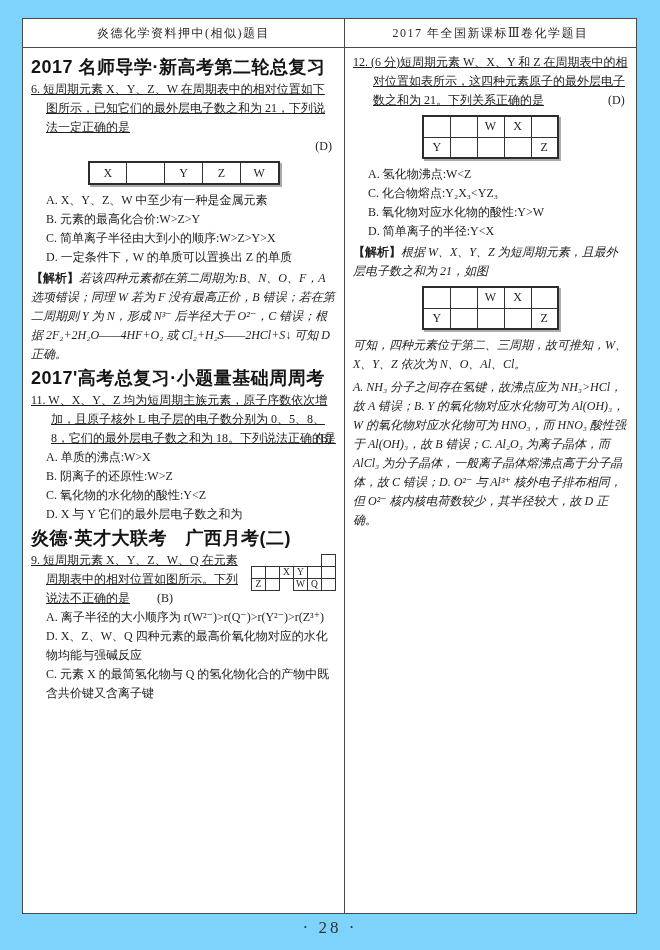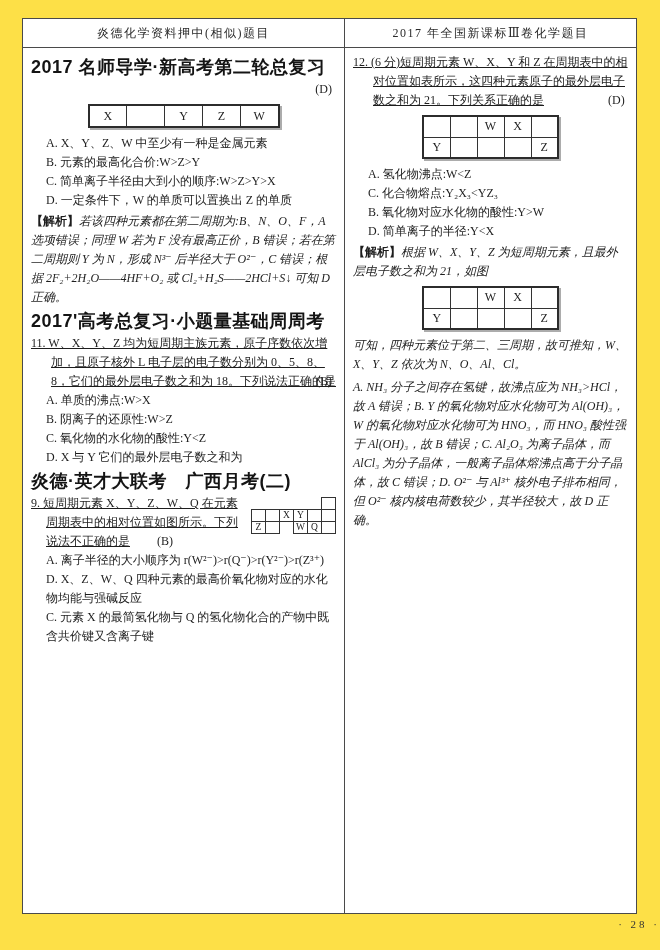--- a/index.html
+++ b/index.html
@@ -3,21 +3,21 @@
 <meta charset="utf-8">
 <style>
   * { box-sizing: border-box; }
   html,body { margin:0; padding:0; }
   body {
     width:660px; height:950px; background:#ffffff;
     font-family:"Liberation Serif","DejaVu Serif",serif;
     color:#1d1d1d;
     -webkit-font-smoothing:antialiased;
   }
-  .page { position:relative; width:660px; height:950px; background:#fde047; overflow:hidden; }
+  .page { position:relative; width:660px; height:950px; background:#7dd3fc; overflow:hidden; }
 
   .sheet {
     position:absolute; left:22px; top:18px; width:615px; height:896px;
     border:1px solid #4a4a4a; display:flex; flex-direction:column; background:#fff;
   }
   .header-row { display:flex; height:29px; border-bottom:1px solid #4a4a4a; flex:0 0 auto; }
   .header-cell {
     display:flex; align-items:center; justify-content:center;
     font-size:12px; letter-spacing:1.5px; color:#2a2a2a;
   }
@@ -66,41 +66,42 @@
     border-collapse:collapse; float:right; margin:3px 0 3px 6px;
   }
   table.mini-grid td {
     border:1px solid #333; width:14px; height:12px;
     text-align:center; font-size:9.5px; padding:0; line-height:11px;
   }
   table.mini-grid td.ghost { border:none; }
 
   .footer {
     position:absolute; left:0; top:918px; width:660px;
-    text-align:right; font-size:11px; letter-spacing:3px; color:#333;font-family:Liberation Serif, serif;
+    text-align:center; font-size:17px; letter-spacing:3px; color:#333;font-family:Liberation Serif, serif;
   }
 </style>
 </head>
 <body>
 
 <div class="page">
   <div class="sheet">
 
     <div class="header-row">
       <div class="header-cell left">炎德化学资料押中(相似)题目</div>
       <div class="header-cell right">2017 年全国新课标Ⅲ卷化学题目</div>
     </div>
 
     <div class="body-row">
 
       <div class="col left-col">
 
         <div class="section-title">2017 名师导学·新高考第二轮总复习</div>
 
         <div class="q-block">
+          <p class="stem">6. 短周期元素 X、Y、Z、W 在周期表中的相对位置如下图所示，已知它们的最外层电子数之和为 21，下列说法一定正确的是</p>
           <div class="ans-line">(D)</div>
           <table class="elem-table q6-table">
             <tbody>
                 <tr>
               <td>X</td>
               <td></td>
               <td>Y</td>
               <td>Z</td>
               <td>W</td>
             </tr>

